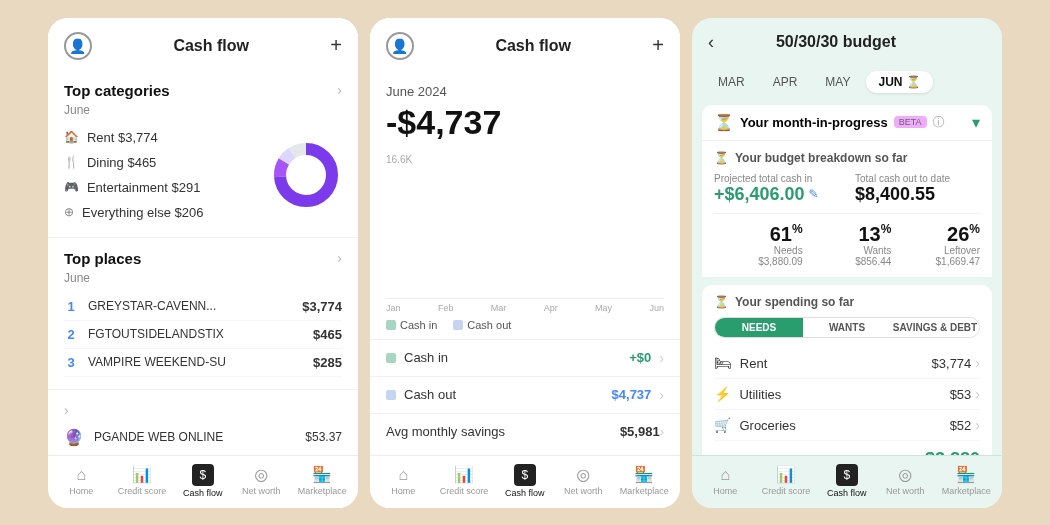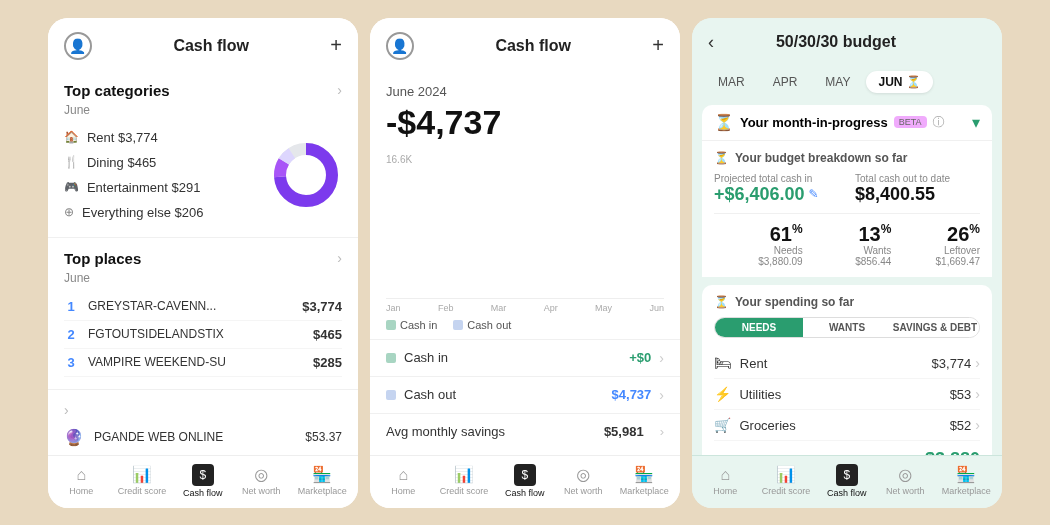--- a/index.html
+++ b/index.html
@@ -456,21 +456,21 @@
 
     <div class="cashrow">
       <div class="cashrow-dot" style="background:#c5d4f0;"></div>
       <span class="cashrow-label">Cash out</span>
       <span class="cashrow-val blue">$4,737</span>
       <span class="cashrow-chevron">›</span>
     </div>
 
     <div class="avg-row">
       <span>Avg monthly savings</span>
-      <span style="display:flex;align-items:center;gap:16px;">
+      <span style="display:flex;align-items:center;gap:0;">
         <span class="avg-val">$5,981</span>
         <span style="color:#ccc;">›</span>
       </span>
     </div>
 
     <div class="monthly-title">Monthly spending details</div>
   </div>
 
   <div class="bottom-nav">
     <div class="nav-item">

